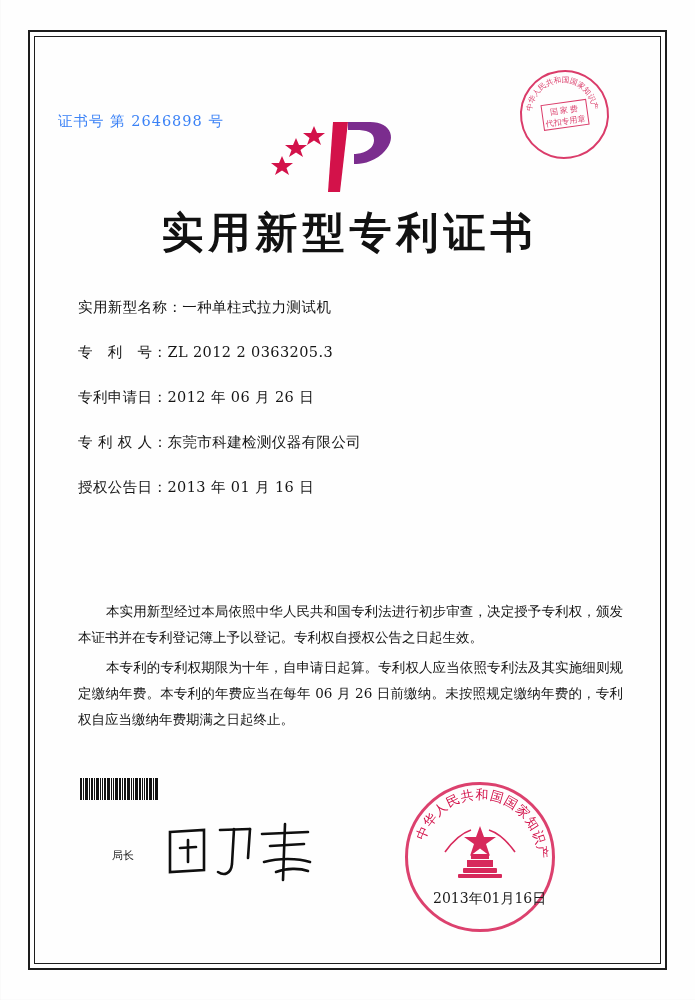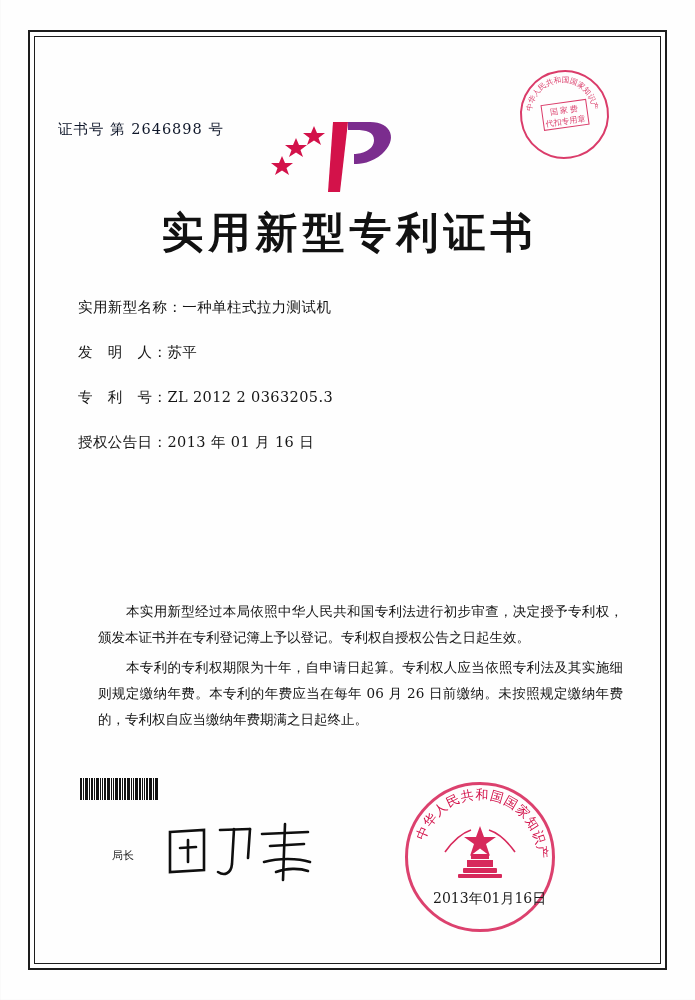--- a/index.html
+++ b/index.html
@@ -39,24 +39,24 @@
     left: 34px;
     top: 36px;
     right: 34px;
     bottom: 36px;
     border: 1px solid #1d1d1d;
   }
   
   .cert-no {
     position: absolute;
     left: 58px;
-    top: 120px;
+    top: 112px;
     font-size: 14.5px;
     letter-spacing: 1px;
-    color: #0f172a;
+    color: #3b82f6;
     font-family: "DejaVu Serif", serif;
   }
   
   .logo {
     position: absolute;
     left: 270px;
     top: 112px;
     width: 150px;
     height: 85px;
   }
@@ -120,21 +120,20 @@
   .body-text {
     position: absolute;
     left: 78px;
     right: 72px;
     top: 598px;
     font-size: 13.5px;
     line-height: 26px;
     color: #141414;
     text-align: justify;
     font-family: "DejaVu Serif", serif;
-    margin-left: 20px;
   }
   .body-text p {
     margin: 0 0 4px 0;
     text-indent: 28px;
   }
   
   .barcode {
     position: absolute;
     left: 80px;
     top: 778px;
@@ -239,24 +238,27 @@
     </div>
   </div>
 
   <div class="title">实用新型专利证书</div>
 
   <div class="fields">
     <div class="field-row">
       <span class="lbl">实用新型名称：</span><span class="val">一种单柱式拉力测试机</span>
     </div>
     <div class="field-row">
-      <span class="lbl">发　明　人：</span><span class="val">苏平</span>
-    </div>
-    <div class="field-row">
       <span class="lbl">专　利　号：</span><span class="val">ZL 2012 2 0363205.3</span>
+    </div>
+    <div class="field-row">
+      <span class="lbl">专利申请日：</span><span class="val">2012 年 06 月 26 日</span>
+    </div>
+    <div class="field-row">
+      <span class="lbl">专 利 权 人：</span><span class="val">东莞市科建检测仪器有限公司</span>
     </div>
     <div class="field-row">
       <span class="lbl">授权公告日：</span><span class="val">2013 年 01 月 16 日</span>
     </div>
   </div>
 
   <div class="body-text">
     <p>本实用新型经过本局依照中华人民共和国专利法进行初步审查，决定授予专利权，颁发本证书并在专利登记簿上予以登记。专利权自授权公告之日起生效。</p>
     <p>本专利的专利权期限为十年，自申请日起算。专利权人应当依照专利法及其实施细则规定缴纳年费。本专利的年费应当在每年 06 月 26 日前缴纳。未按照规定缴纳年费的，专利权自应当缴纳年费期满之日起终止。</p>
   </div>

